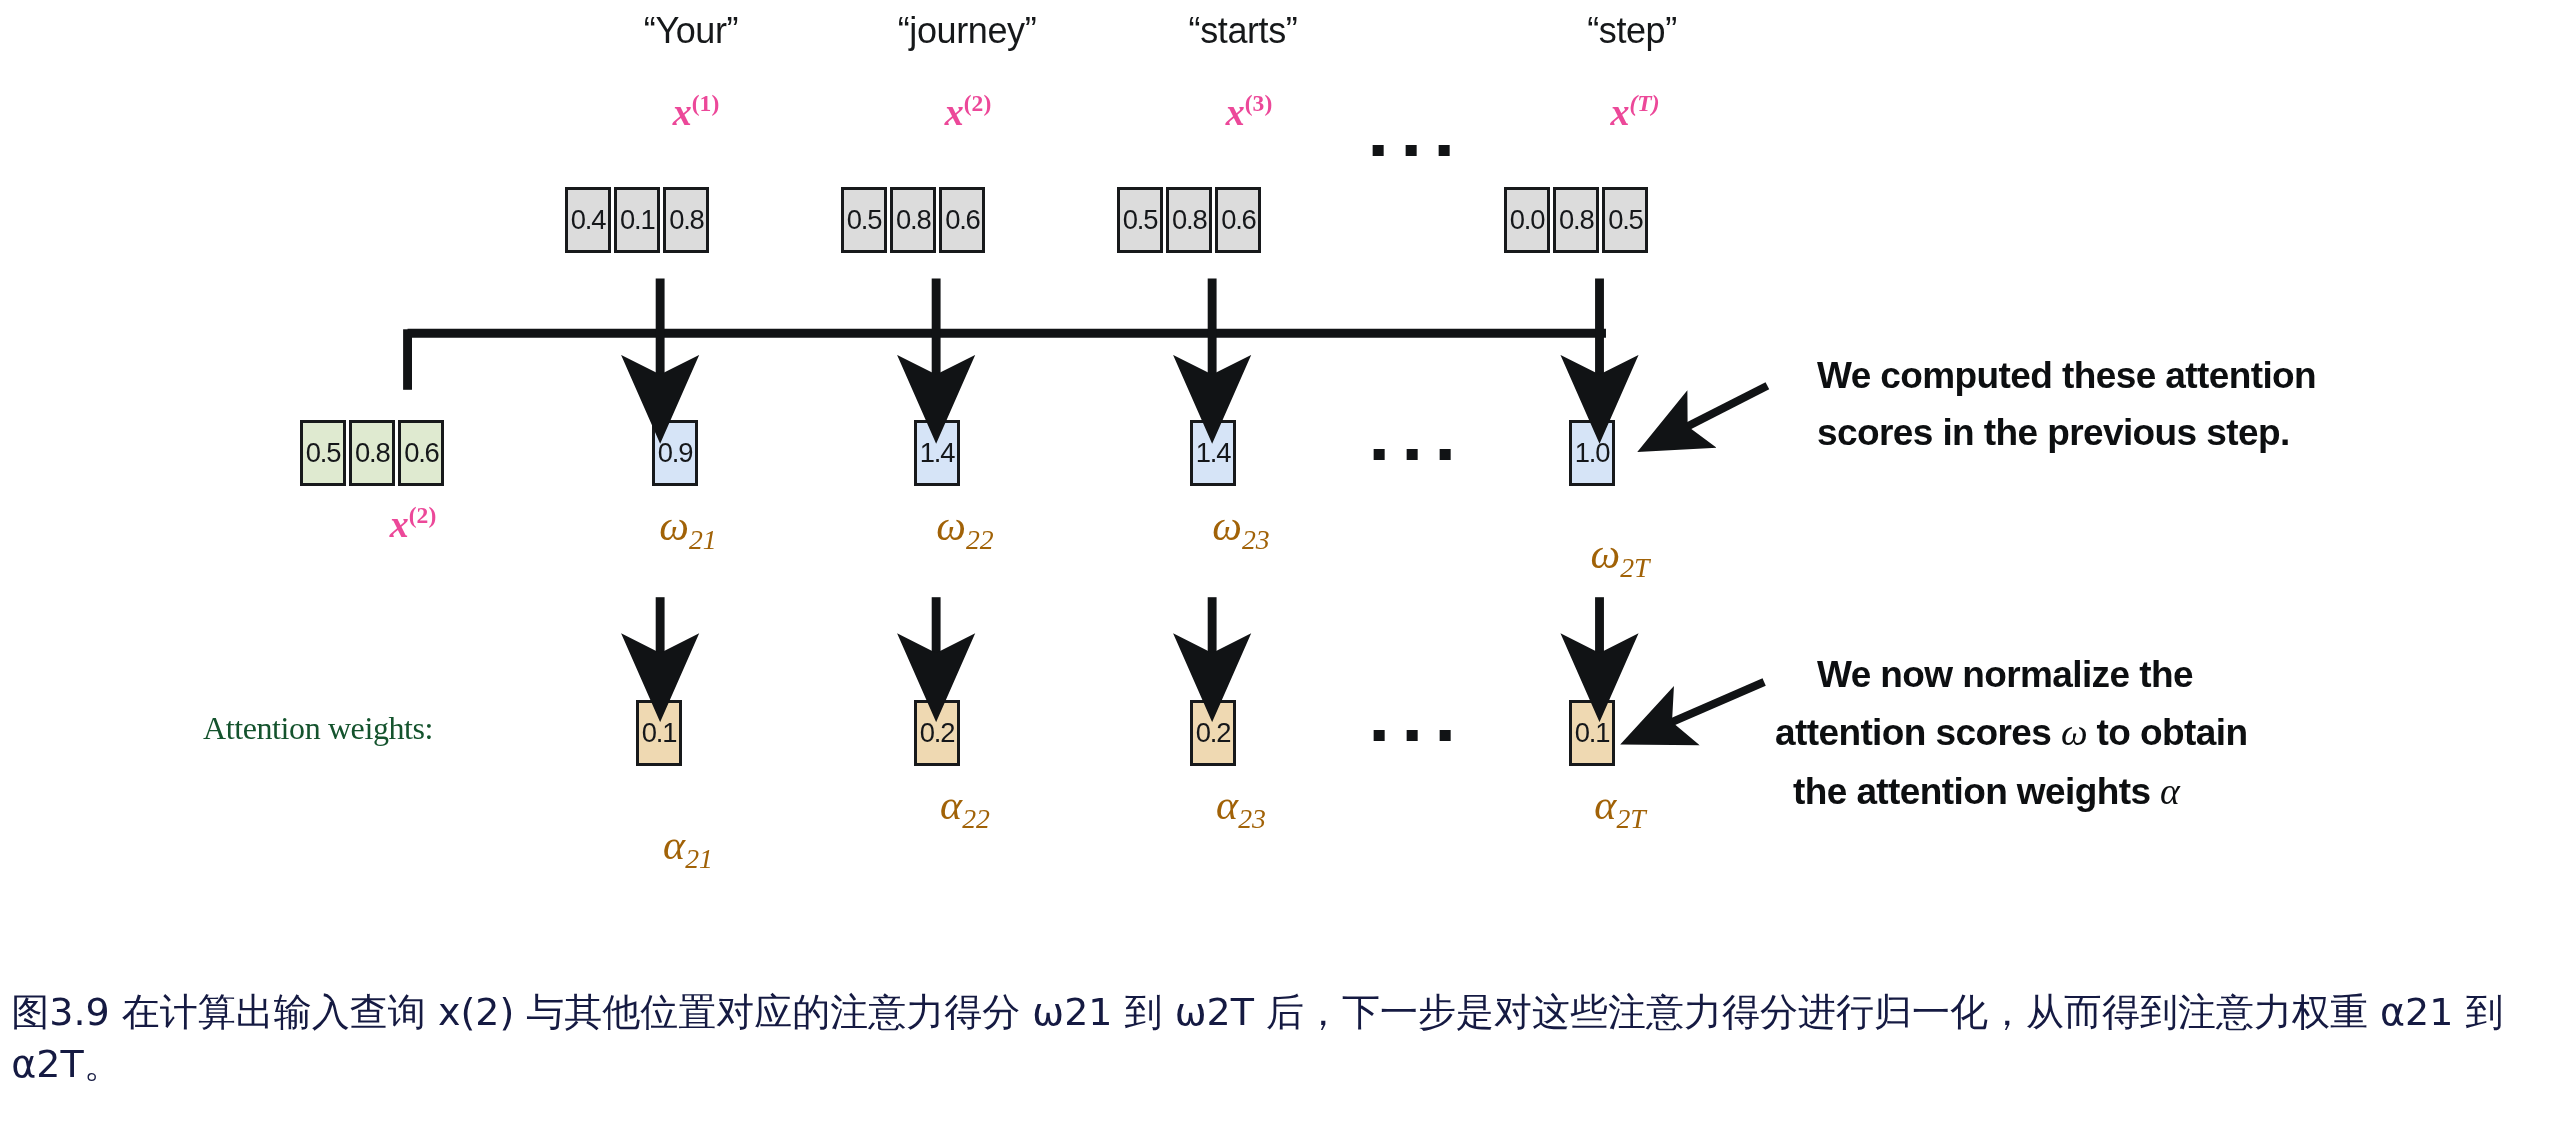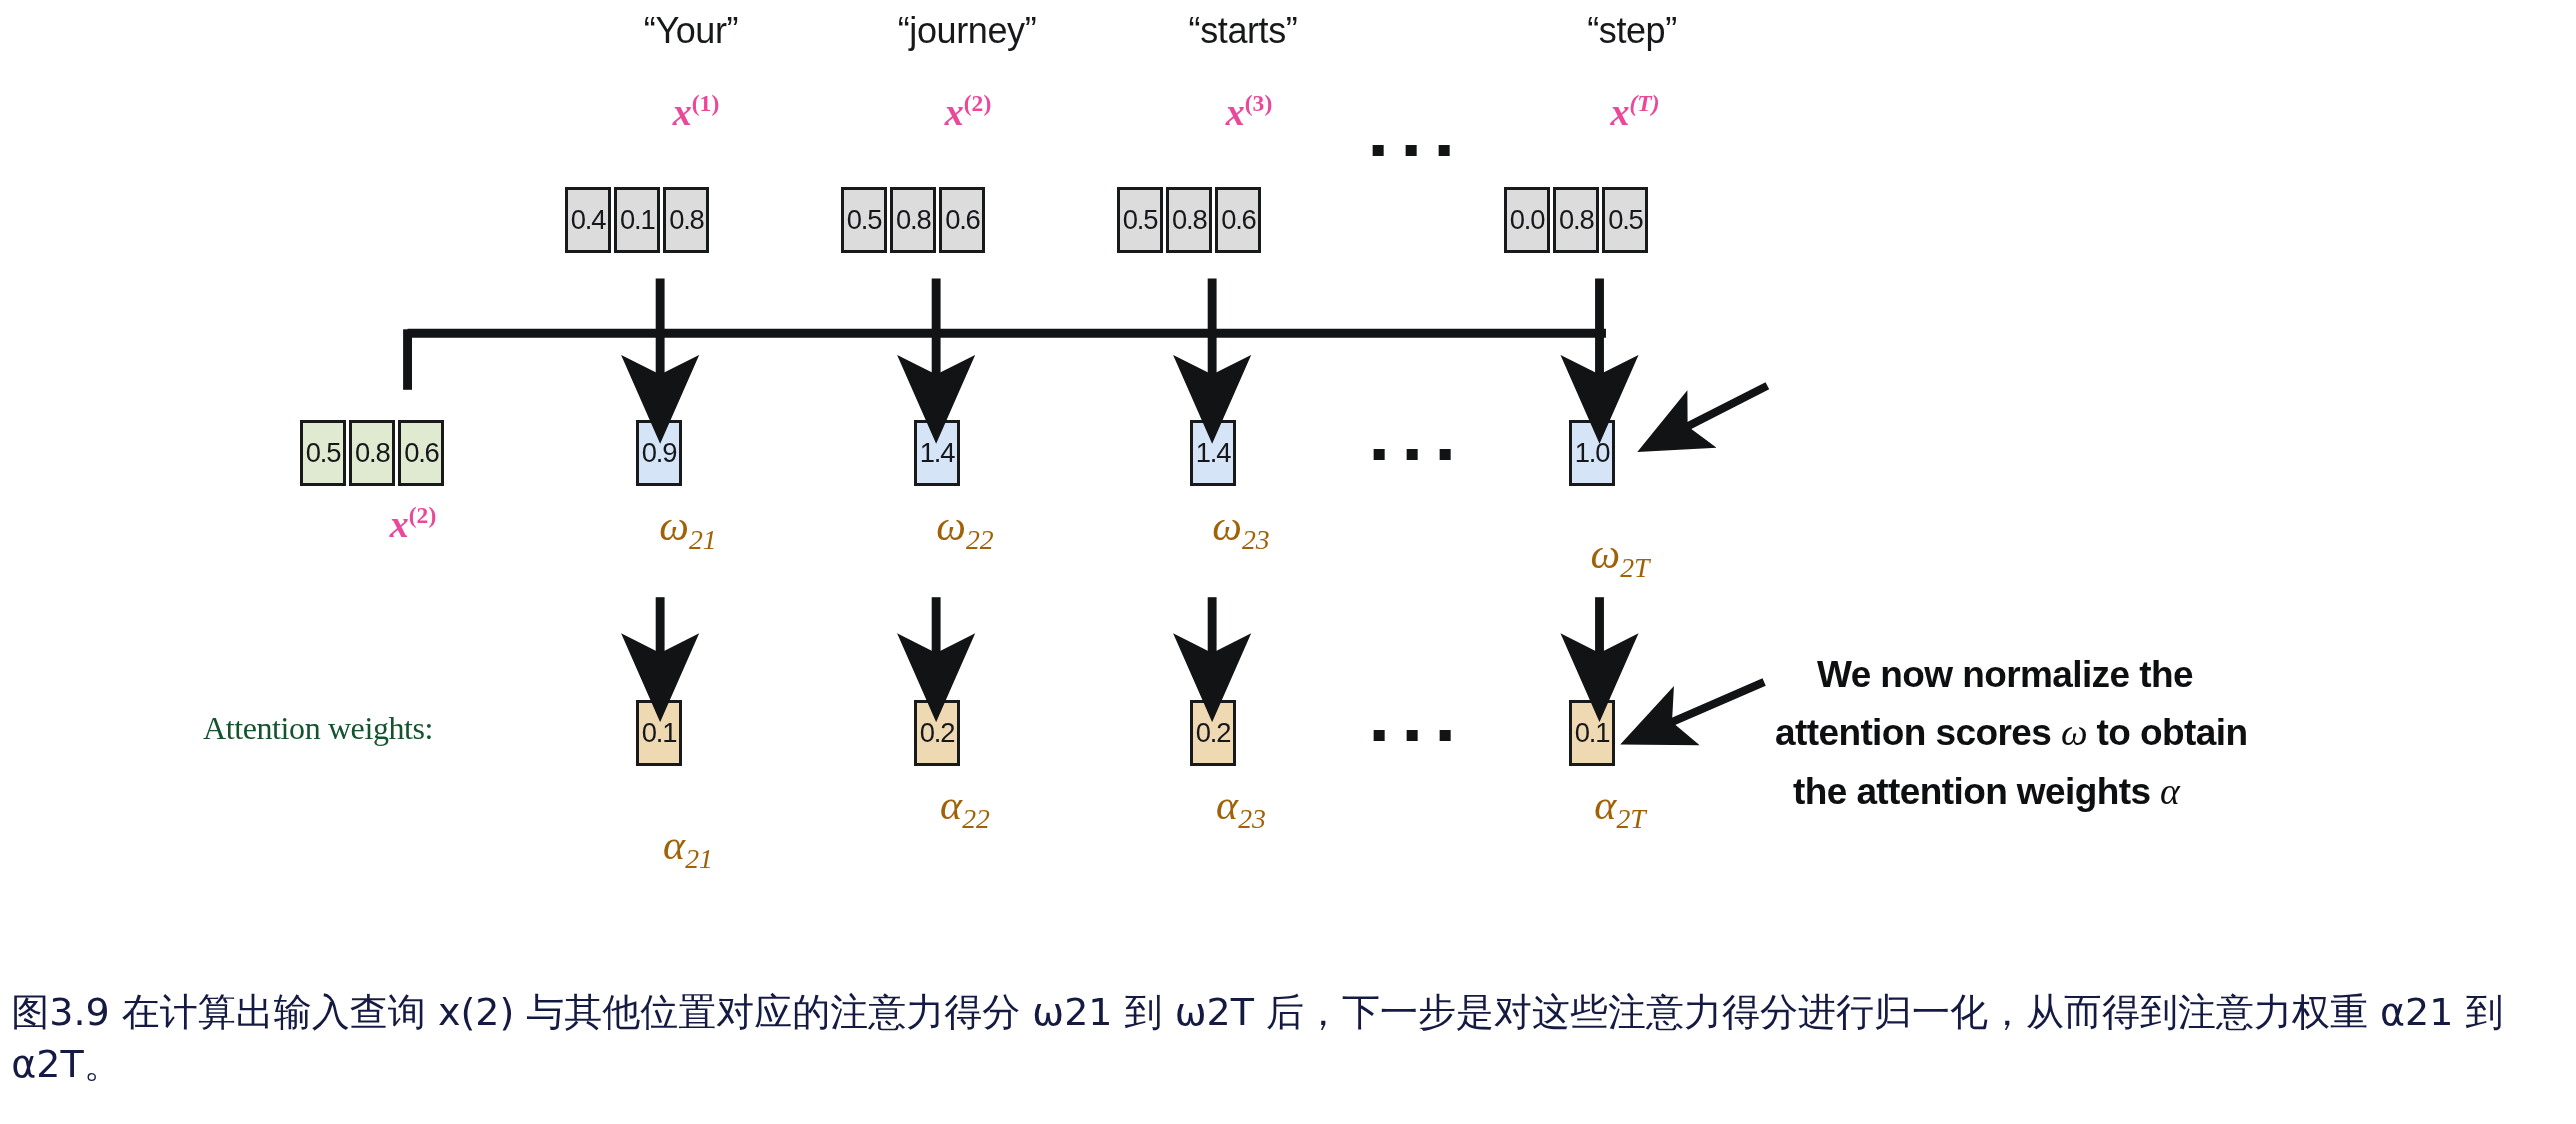--- a/index.html
+++ b/index.html
@@ -209,21 +209,21 @@
 
   <div class="cellrow" style="left:300px; top:420px;">
     <div class="cell green">0.5</div>
     <div class="cell green">0.8</div>
     <div class="cell green">0.6</div>
   </div>
   <div class="tok-sym" style="left:413px; top:502px;">
     <span>x</span><sup>(2)</sup>
   </div>
 
-  <div class="cellrow" style="left:636px; top:420px;">
+  <div class="cellrow" style="left:652px; top:420px;">
     <div class="cell blue">0.9</div>
   </div>
   <div class="cellrow" style="left:914px; top:420px;">
     <div class="cell blue">1.4</div>
   </div>
   <div class="cellrow" style="left:1190px; top:420px;">
     <div class="cell blue">1.4</div>
   </div>
   <div class="cellrow" style="left:1569px; top:420px;">
     <div class="cell blue">1.0</div>
@@ -275,20 +275,24 @@
   <div class="sub-sym" style="left:965px; top:781px;">
     <span>α</span><sub>22</sub>
   </div>
   <div class="sub-sym" style="left:1241px; top:781px;">
     <span>α</span><sub>23</sub>
   </div>
   <div class="sub-sym" style="left:1620px; top:781px;">
     <span>α</span><sub>2T</sub>
   </div>
 
+  <div class="callout" style="left:1817px; top:347px;">
+    <div>We computed these attention</div>
+    <div>scores in the previous step.</div>
+  </div>
 
   <div class="callout" style="left:1775px; top:646px;">
     <div style="padding-left:42px;">We now normalize the</div>
     <div><span>attention scores </span><span class="gk">ω</span><span> to obtain</span></div>
     <div style="padding-left:18px;"><span>the attention weights </span><span class="gk">α</span></div>
   </div>
 
   <svg class="overlay" viewBox="0 0 3192 1394">
     <defs>
       <marker id="ah" markerWidth="10" markerHeight="10" refX="5.2" refY="5" orient="auto" markerUnits="strokeWidth">

